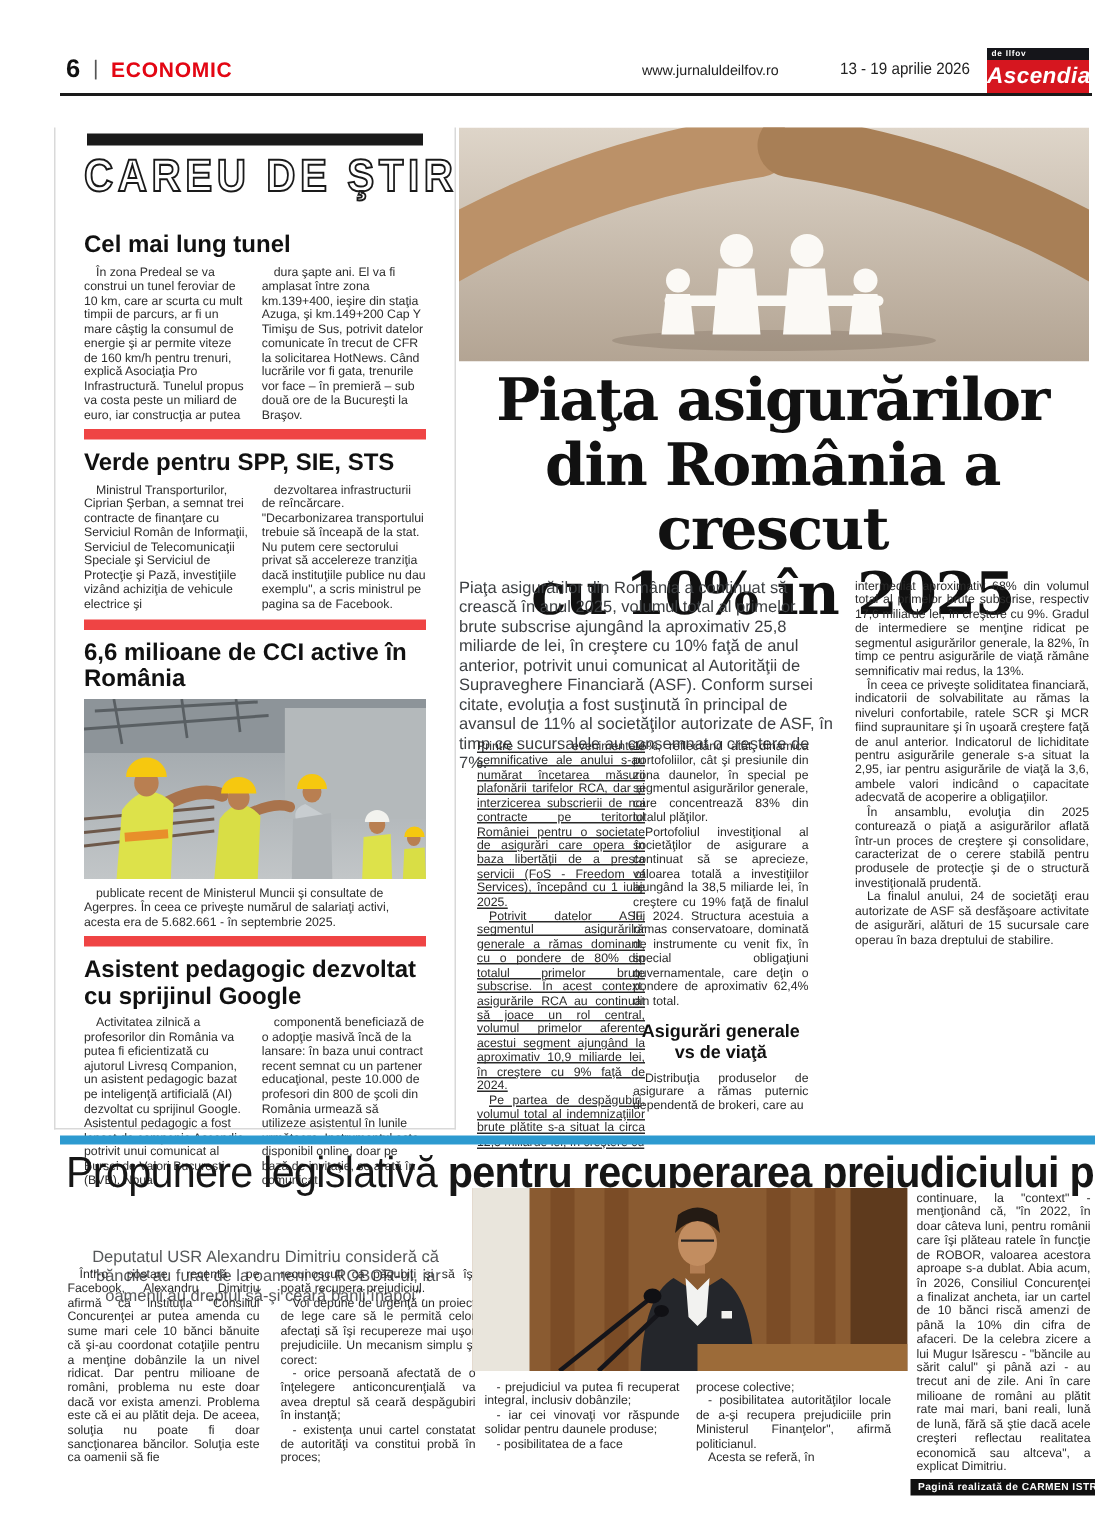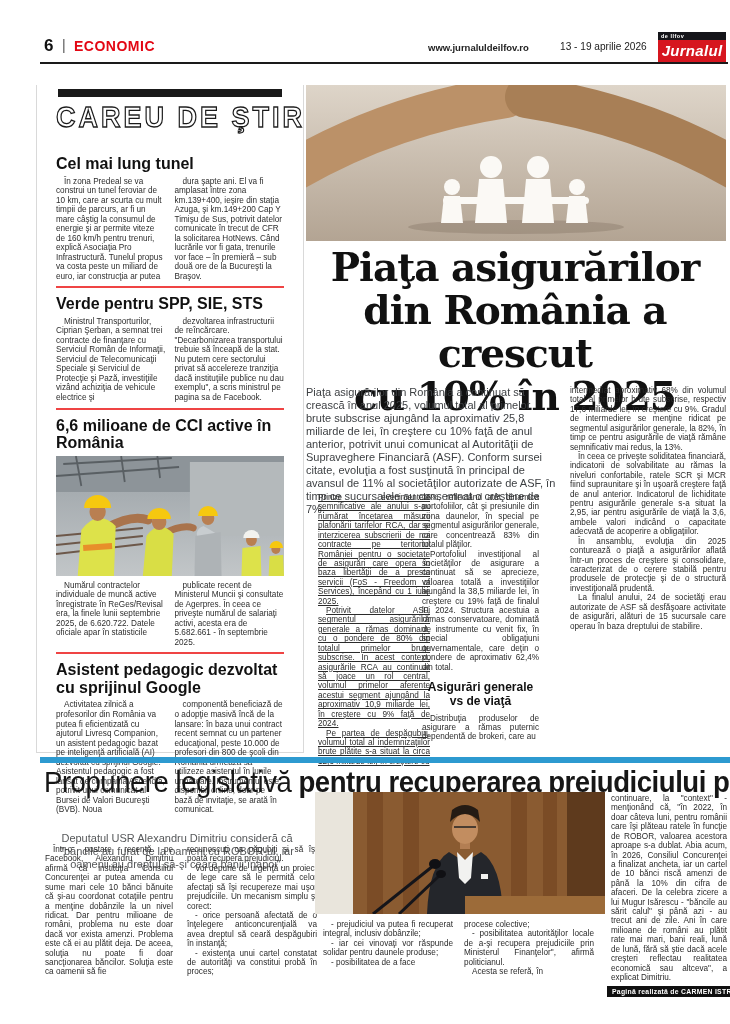--- a/index.html
+++ b/index.html
@@ -5,35 +5,35 @@
   * { margin:0; padding:0; box-sizing:border-box; }
   html,body { background:#ffffff; }
   .page {
     position:relative; width:730px; height:1024px; background:#fff;
     font-family:"Liberation Sans", sans-serif; color:#2b2b2b; overflow:hidden;
   }
   
   .hdr-pagenum { position:absolute; left:44px; top:36px; font-size:17px; font-weight:bold; color:#111; }
   .hdr-sep { position:absolute; left:62px; top:37px; font-size:14px; color:#555; }
   .hdr-section { position:absolute; left:74px; top:38px; font-size:14px; font-weight:bold; color:#e30613; letter-spacing:.5px; }
-  .hdr-site { position:absolute; left:428px; top:42px; font-size:9.5px; font-weight:bold; color:#222; }
+  .hdr-site { position:absolute; left:428px; top:42px; font-size:9.5px; font-weight:normal; color:#222; }
   .hdr-date { position:absolute; left:560px; top:40px; font-size:11px; color:#222; transform:scaleX(.92); transform-origin:left; }
   .hdr-rule { position:absolute; left:40px; top:62px; width:688px; height:2px; background:#1a1a1a; }
   .logo { position:absolute; left:658px; top:32px; width:68px; }
   .logo-top { background:#15151a; color:#fff; font-size:5.5px; font-weight:bold; padding:1px 3px; letter-spacing:.5px; }
   .logo-main { background:#d6161f; color:#fff; font-size:15px; font-weight:bold; font-style:italic; text-align:center; padding:2px 0 3px; letter-spacing:.3px; }
   
   .newsgrid { position:absolute; left:36px; top:85px; width:268px; height:668px;
     border-left:1px solid #d9d9d9; border-right:1px solid #d9d9d9; border-bottom:1px solid #d9d9d9;
     padding:3px 19px 4px; }
   .ng-bar { height:8px; background:#1a1a1a; margin:1px 2px 1px; }
   .ng-title { font-size:27px; font-weight:800; letter-spacing:3px; text-align:center;
     color:#ffffff; -webkit-text-stroke:1.2px #1a1a1a; transform:scaleY(1.12); transform-origin:top;
     height:34px; line-height:34px; white-space:nowrap; }
-  .ng-article { border-top:2px solid #ef4444; padding-top:4px; margin-top:5px; }
+  .ng-article { border-top:7px solid #ef4444; padding-top:4px; margin-top:5px; }
   .ng-article.first { border-top:none; margin-top:16px; }
   .ng-h { font-size:16px; font-weight:bold; color:#111; line-height:1.1; margin:3px 0 4px; }
   .ng-cols { display:flex; gap:9px; }
   .ng-col { flex:1; font-size:8.2px; line-height:1.16; color:#2d2d2d; }
   .ng-col p { text-indent:8px; }
   .ng-photo { width:100%; height:120px; margin:2px 0 5px; display:block; }
   
   .main-photo { position:absolute; left:306px; top:85px; width:420px; height:156px; display:block; }
   .main-headline { position:absolute; left:302px; top:246px; width:426px; text-align:center;
     font-family:"DejaVu Serif", serif; font-weight:bold; font-size:39px; line-height:1.1;
@@ -69,21 +69,21 @@
 
 <div class="page">
 
   <div class="hdr-pagenum">6</div>
   <div class="hdr-sep">|</div>
   <div class="hdr-section">ECONOMIC</div>
   <div class="hdr-site">www.jurnaluldeilfov.ro</div>
   <div class="hdr-date">13 - 19 aprilie 2026</div>
   <div class="logo">
     <div class="logo-top">de Ilfov</div>
-    <div class="logo-main">Jurnalul</div>
+    <div class="logo-main">Ascendia</div>
   </div>
   <div class="hdr-rule"></div>
 
   <div class="newsgrid">
     <div class="ng-bar"></div>
     <div class="ng-title">CAREU DE ŞTIRI</div>
 
     <div class="ng-article first">
       <div class="ng-h">Cel mai lung tunel</div>
       <div class="ng-cols">
@@ -156,23 +156,20 @@
           <circle cx="216" cy="84" r="6" fill="#b97f51"></circle>
           <path d="M207,82 a9,8 0 0 1 18,0 z" fill="#f2f2ee"></path>
         </g>
         <g>
           <path d="M236,100 L251,99 L252,120 L235,120 Z" fill="#d9de45"></path>
           <circle cx="243" cy="93" r="5" fill="#b97f51"></circle>
           <path d="M236,92 a7.5,7 0 0 1 15,0 z" fill="#f6c80f"></path>
         </g>
       </svg>
       <div class="ng-cols">
-        <div class="ng-col">
-            <p>Numărul contractelor individuale de muncă active înregistrate în ReGes/Revisal era, la finele lunii septembrie 2025, de 6.620.722. Datele oficiale apar în statisticile</p>
-          </div>
         <div class="ng-col">
             <p class="cont">publicate recent de Ministerul Muncii şi consultate de Agerpres. În ceea ce priveşte numărul de salariaţi activi, acesta era de 5.682.661 - în septembrie 2025.</p>
           </div>
       </div>
     </div>
 
     <div class="ng-article">
       <div class="ng-h">Asistent pedagogic dezvoltat cu sprijinul Google</div>
       <div class="ng-cols">
         <div class="ng-col">

